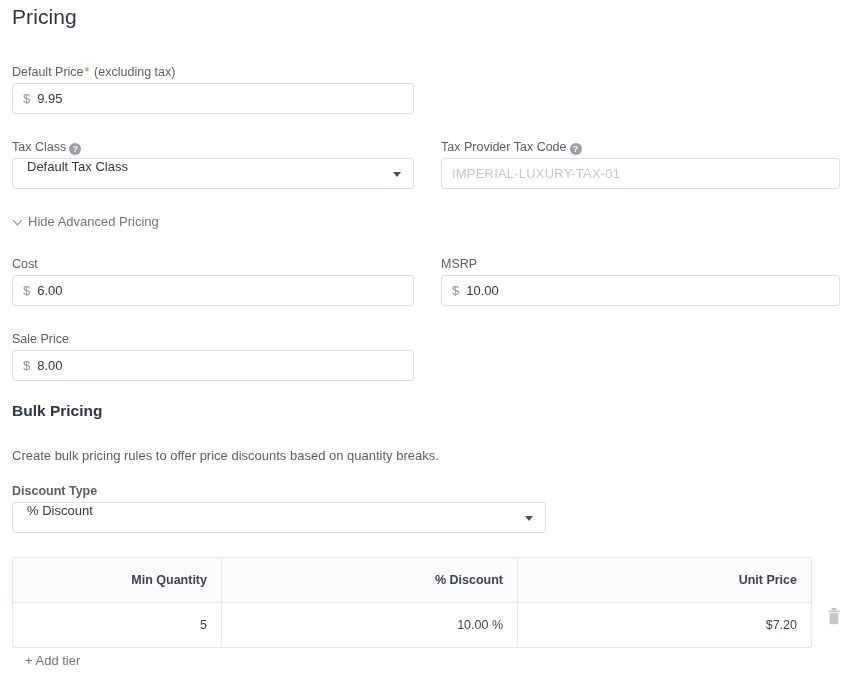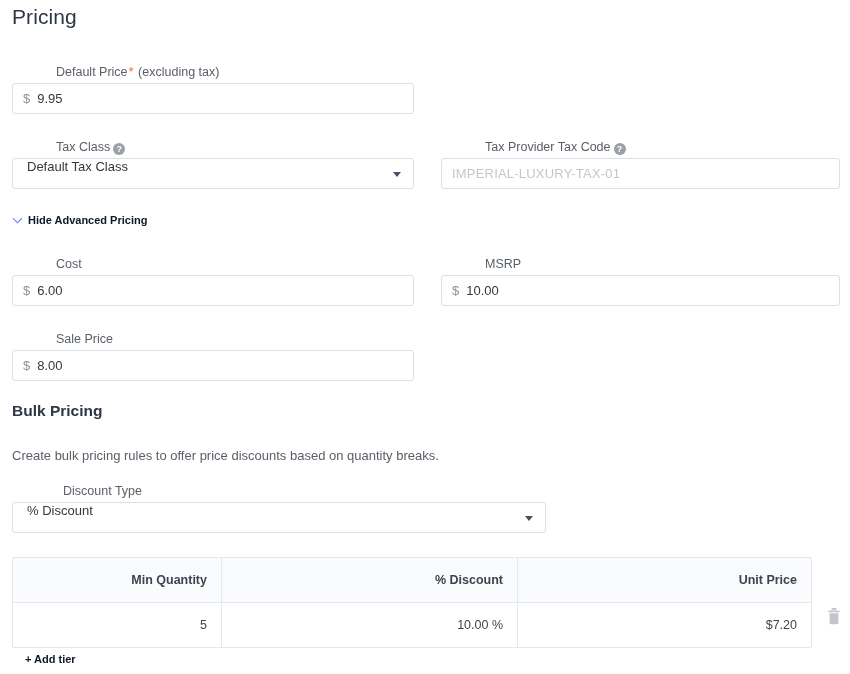--- a/index.html
+++ b/index.html
@@ -52,21 +52,20 @@
     white-space: nowrap;
   }
 
   
   .field-label {
     position: absolute;
     font-size: 12.5px;
     color: #5a6068;
     white-space: nowrap;
     line-height: 16px;
-    margin-left: 44px;
   }
   .req-star {
     color: #e8703a;
     font-size: 13px;
     padding: 0 1px;
   }
   .help-icon {
     display: inline-block;
     width: 12px;
     height: 12px;
@@ -126,25 +125,24 @@
     margin-top: -2px;
     width: 0; height: 0;
     border-left: 4.5px solid transparent;
     border-right: 4.5px solid transparent;
     border-top: 5px solid #4a4f62;
   }
 
   
   .link {
     position: absolute;
-    color: #0f172a;
-    font-size: 11px;
+    color: #737373;
+    font-size: 13px;
     cursor: pointer;
     white-space: nowrap;
-    font-weight: bold;
   }
   .chev {
     display: inline-block;
     width: 7px;
     height: 7px;
     border-right: 1.4px solid #6f7ff0;
     border-bottom: 1.4px solid #6f7ff0;
     transform: rotate(45deg);
     vertical-align: 2px;
     margin-right: 7px;
@@ -246,21 +244,21 @@
 
   <div class="field-label" style="left:12px; top:331px;">Sale Price</div>
   <div class="inp" style="left:12px; top:350px; width:402px;">
     <span class="money">$</span>
     <span class="val">8.00</span>
   </div>
 
   <div class="section-title">Bulk Pricing</div>
   <div class="section-desc">Create bulk pricing rules to offer price discounts based on quantity breaks.</div>
 
-  <div class="field-label" style="left:19px; top:483px;">Discount Type</div>
+  <div class="field-label" style="left:12px; top:483px;font-weight:bold;">Discount Type</div>
   <div class="sel" style="left:12px; top:502px; width:534px;">
     <span>% Discount</span>
     <span class="caret"></span>
   </div>
 
   <div class="tbl">
     <div class="tbl-row tbl-head">
       <div class="tbl-cell c1">Min Quantity</div>
       <div class="tbl-cell c2">% Discount</div>
       <div class="tbl-cell c3">Unit Price</div>

